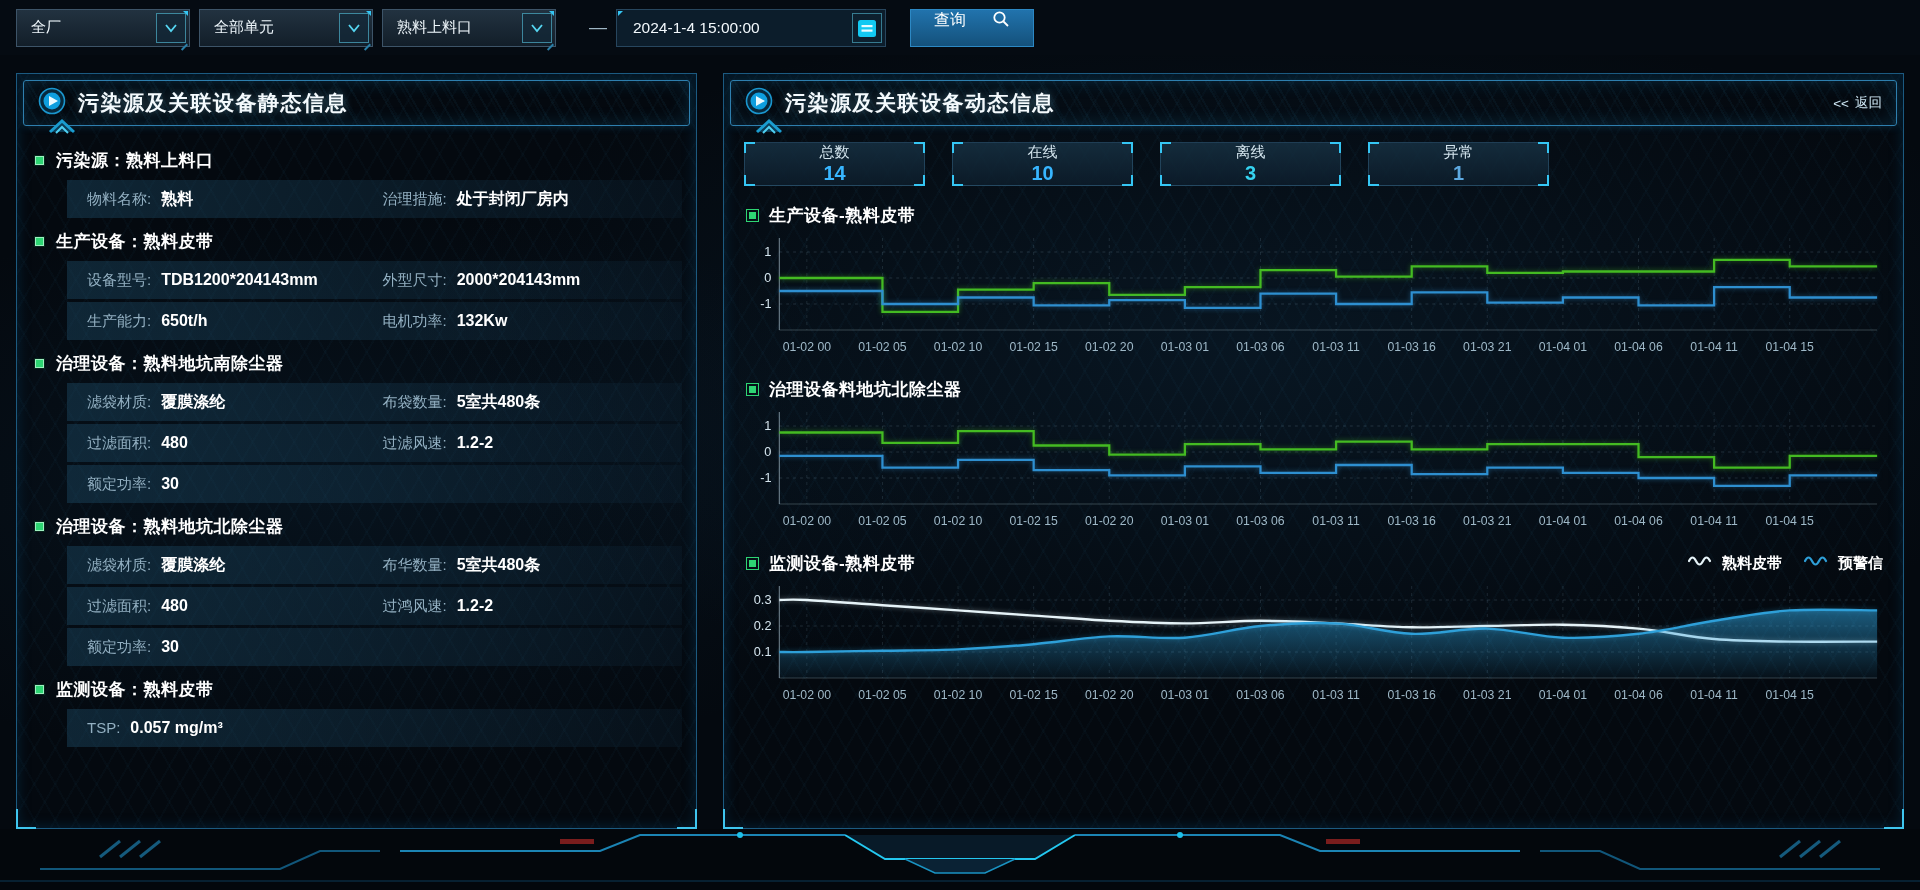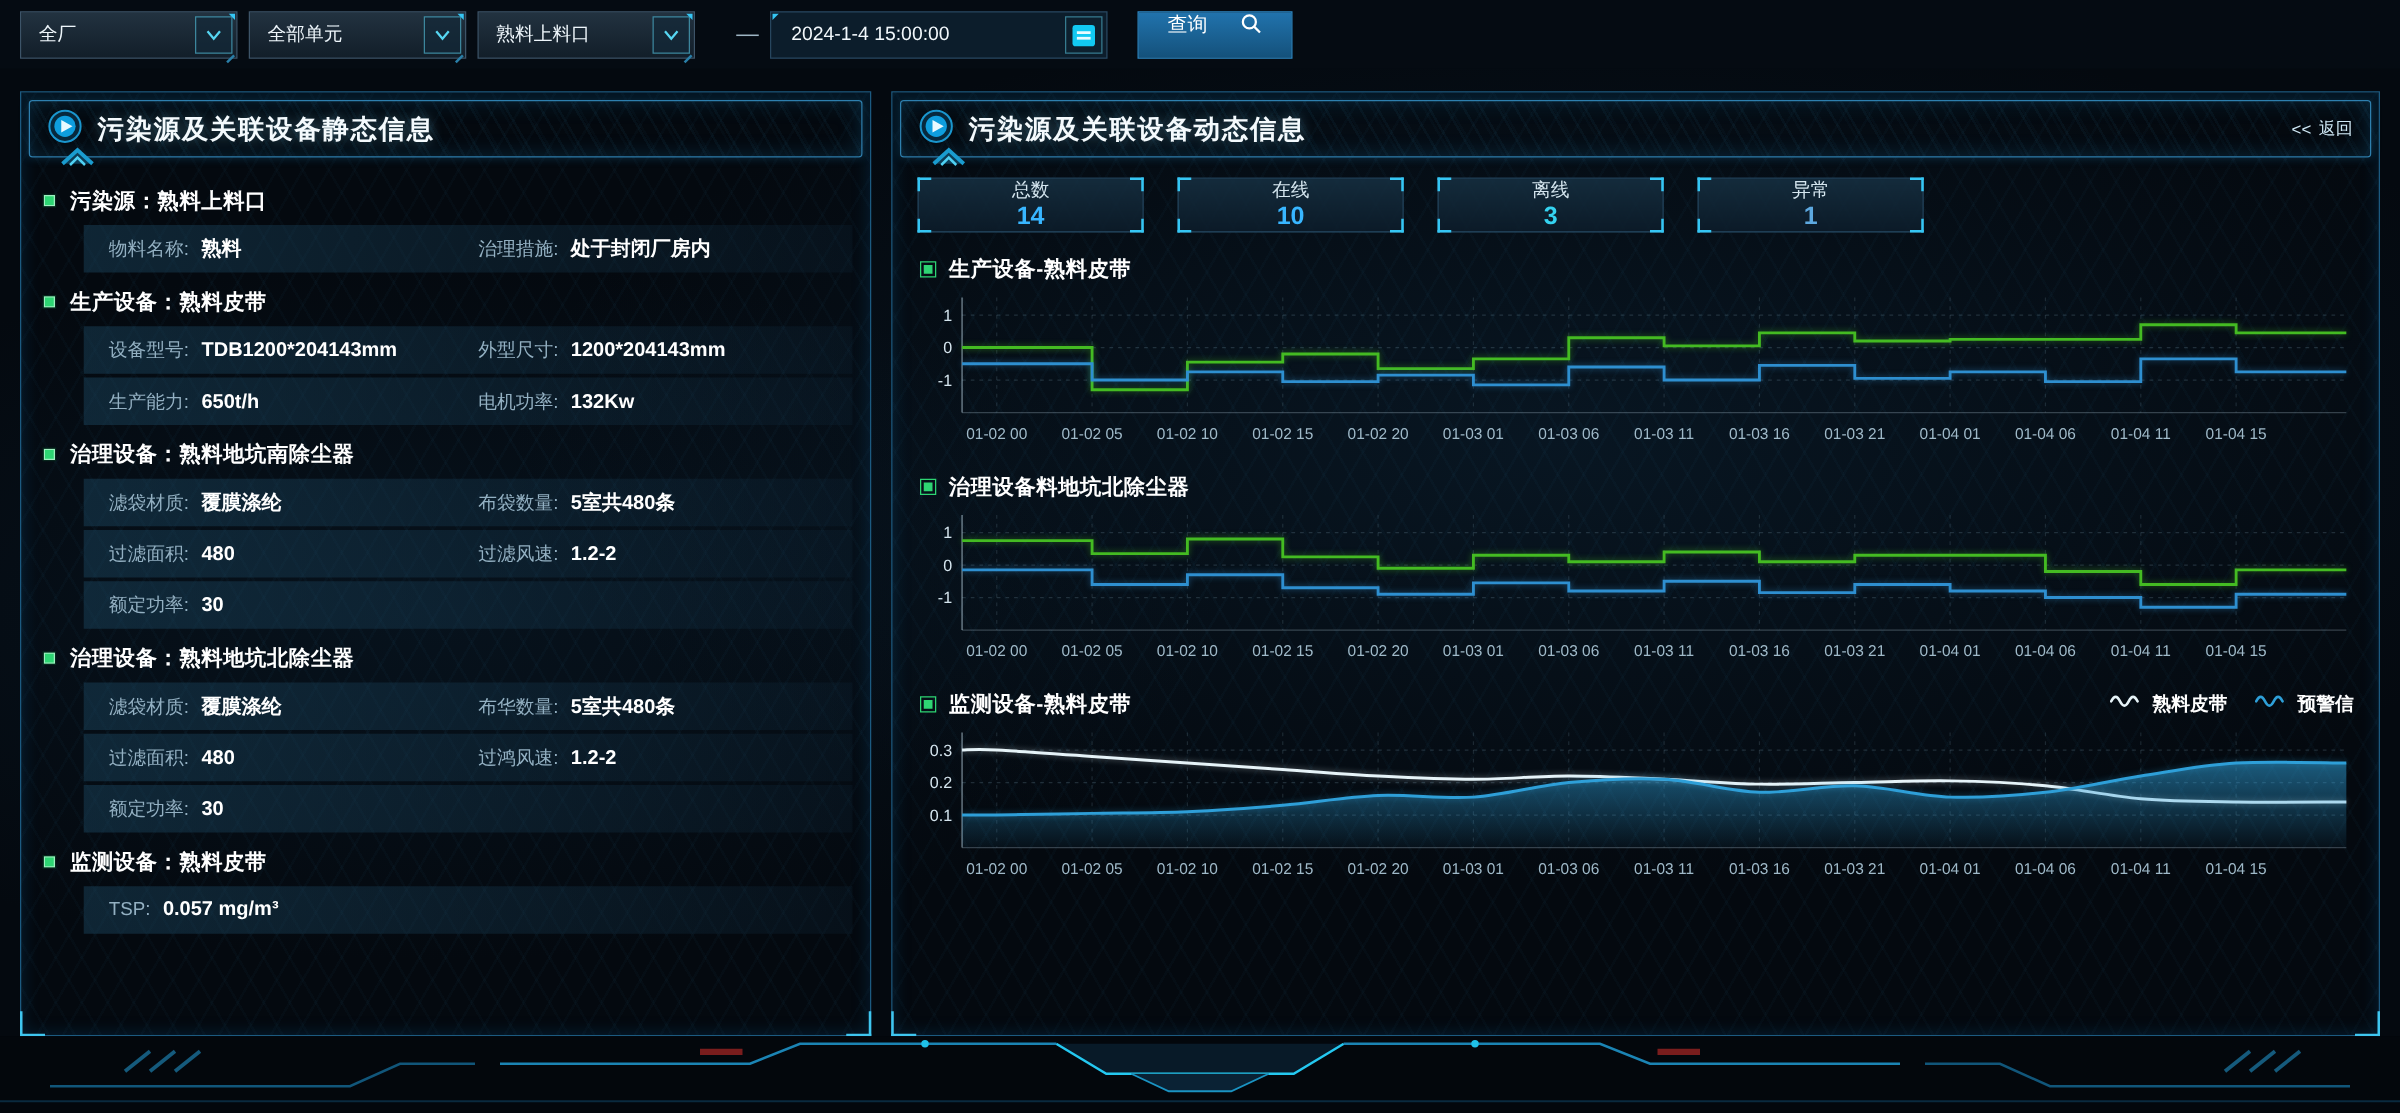--- a/index.html
+++ b/index.html
@@ -30,21 +30,21 @@
   .cal-btn { width:30px; height:30px; margin-right:3px; display:flex; align-items:center; justify-content:center;
              border:1px solid rgba(95,214,242,.5); background:rgba(14,34,48,.8); }
   .datefield::before { content:""; position:absolute; top:1px; left:1px; width:0; height:0;
                 border-top:5px solid #35c6f4; border-right:5px solid transparent; }
   .date-sep { width:36px; text-align:center; color:#9fb6c4; font-size:18px; }
   .query-btn { width:124px; height:38px; margin-left:24px; display:flex; align-items:flex-start; justify-content:center;
                gap:26px; background:linear-gradient(180deg,#2173ad,#14517b); border:1px solid #2c88c4;
                color:#fff; font-size:16px; cursor:pointer; }
 
   
-  .main { display:flex; gap:16px; padding:18px 16px 0 16px; height:774px; }
+  .main { display:flex; gap:26px; padding:18px 16px 0 16px; height:774px; }
   .panel { position:relative; height:756px; border:1px solid #1c5a80;
            background:linear-gradient(180deg, rgba(12,28,44,.96), rgba(7,18,30,.96));
            background-image:
              repeating-linear-gradient(60deg, rgba(50,150,200,.03) 0 2px, transparent 2px 18px),
              repeating-linear-gradient(-60deg, rgba(50,150,200,.03) 0 2px, transparent 2px 18px);
            box-shadow:0 0 14px rgba(10,80,130,.35) inset; }
   .panel::before, .panel::after { content:""; position:absolute; width:18px; height:18px; pointer-events:none; }
   .panel::before { left:-1px; bottom:-1px; border-left:2px solid #3fc6ef; border-bottom:2px solid #3fc6ef; }
   .panel::after  { right:-1px; bottom:-1px; border-right:2px solid #3fc6ef; border-bottom:2px solid #3fc6ef; }
   .panel-left  { width:681px; }
@@ -188,21 +188,21 @@
           <span class="bullet"></span>
           <span class="sec-title">生产设备：熟料皮带</span>
         </div>
         <div class="kv-row">
           <div class="kv-cell">
             <span class="kv-label">设备型号:</span>
             <span class="kv-value">TDB1200*204143mm</span>
           </div>
           <div class="kv-cell">
             <span class="kv-label">外型尺寸:</span>
-            <span class="kv-value">1200*204143mm</span>
+            <span class="kv-value">2000*204143mm</span>
           </div>
         </div>
         <div class="kv-row">
           <div class="kv-cell">
             <span class="kv-label">生产能力:</span>
             <span class="kv-value">650t/h</span>
           </div>
           <div class="kv-cell">
             <span class="kv-label">电机功率:</span>
             <span class="kv-value">132Kw</span>

